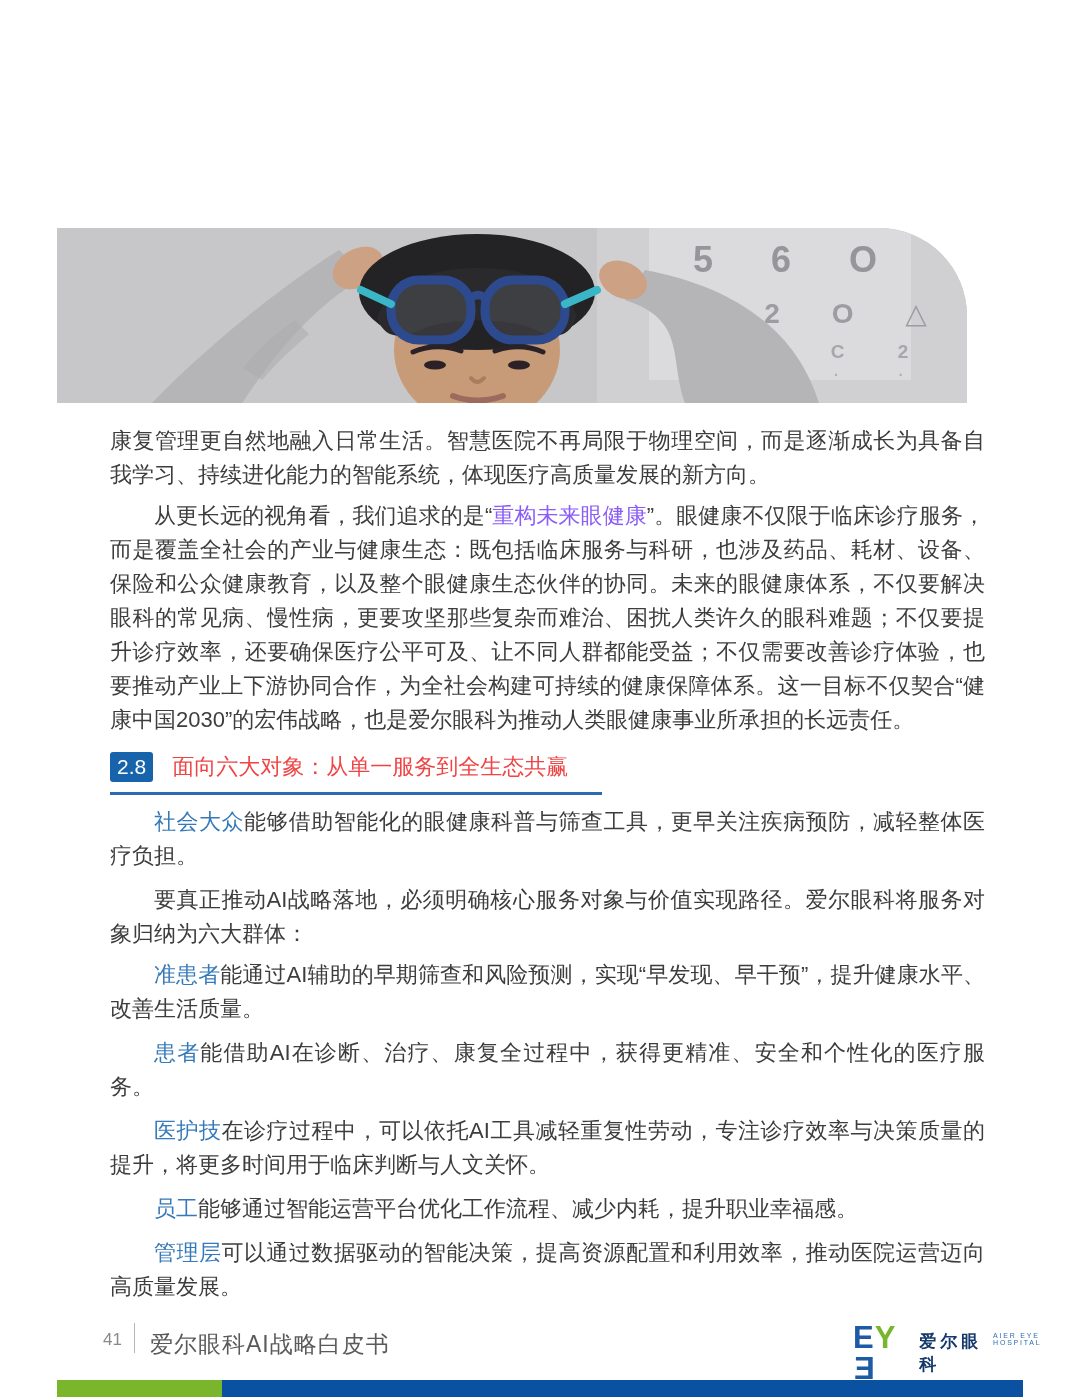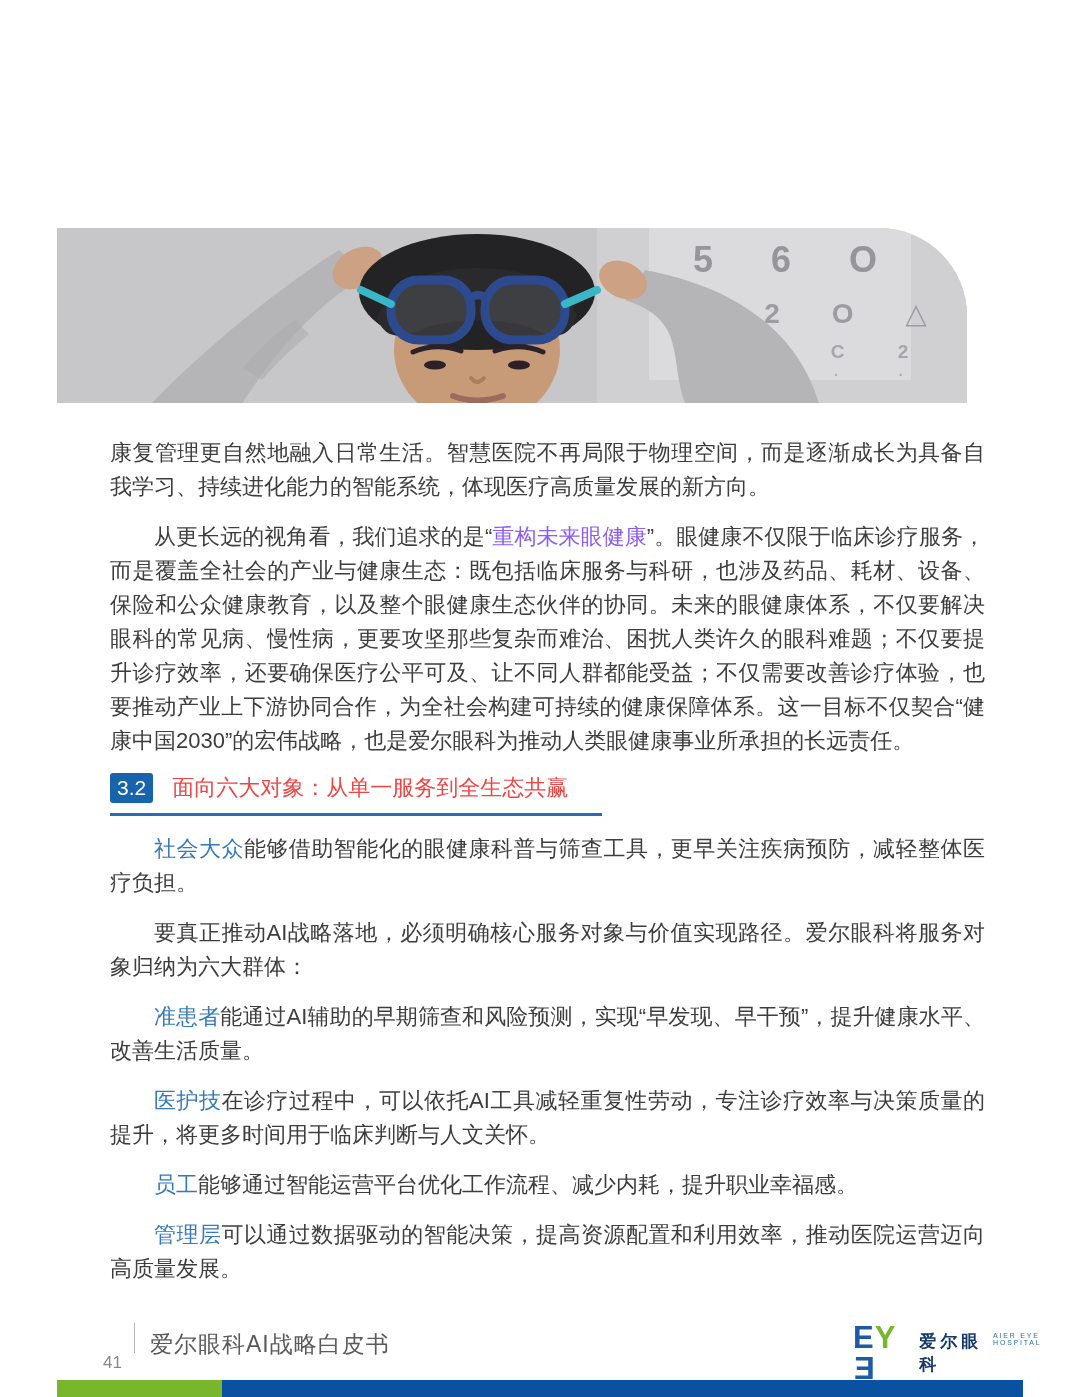--- a/index.html
+++ b/index.html
@@ -21,21 +21,21 @@
     margin-top:36px;
   }
   .hero svg { display:block; }
 
   
   .content {
     position:absolute; left:110px; top:420px; width:875px;
     font-size:22px; line-height:34px; color:#3d3d3d;
     text-align:justify;
   }
-  .content p { margin:16px 0 7px 0; }
+  .content p { margin:4px 0 7px 0; }
   .indent { text-indent:44px; }
   .kw { color:#3579b8; }
   .hl { color:#8b5cf6; }
   .group-p { margin-bottom:10px !important; }
 
   .section-head { margin:12px 0 10px 0; }
   .sec-wrap {
     display:inline-block;
     border-bottom:3px solid #2a6cb3;
     padding:0 34px 8px 0;
@@ -51,21 +51,21 @@
   }
   .sec-title {
     font-size:22px; color:#ef4444; font-weight:500;
     vertical-align:middle;
   }
 
   
   .footer { position:absolute; left:0; top:1320px; width:1080px; height:50px; }
   .page-num {
     position:absolute; left:103px; top:10px;
-    font-size:17px; color:#8a8a8a;margin-top:23px;
+    font-size:17px; color:#8a8a8a;
   }
   .footer-divider {
     position:absolute; left:134px; top:3px;
     width:1px; height:30px; background:#b5b5b5;
   }
   .doc-title {
     position:absolute; left:150px; top:9px;
     font-size:23px; color:#5a5a5a; letter-spacing:1px;
   }
   .logo {
@@ -143,31 +143,32 @@
     </svg>
   </div>
 
   <div class="content">
     <p>康复管理更自然地融入日常生活。智慧医院不再局限于物理空间，而是逐渐成长为具备自我学习、持续进化能力的智能系统，体现医疗高质量发展的新方向。</p>
 
     <p class="indent"><span>从更长远的视角看，我们追求的是“</span><span class="hl">重构未来眼健康</span><span>”。眼健康不仅限于临床诊疗服务，而是覆盖全社会的产业与健康生态：既包括临床服务与科研，也涉及药品、耗材、设备、保险和公众健康教育，以及整个眼健康生态伙伴的协同。未来的眼健康体系，不仅要解决眼科的常见病、慢性病，更要攻坚那些复杂而难治、困扰人类许久的眼科难题；不仅要提升诊疗效率，还要确保医疗公平可及、让不同人群都能受益；不仅需要改善诊疗体验，也要推动产业上下游协同合作，为全社会构建可持续的健康保障体系。这一目标不仅契合“健康中国2030”的宏伟战略，也是爱尔眼科为推动人类眼健康事业所承担的长远责任。</span></p>
 
     <div class="section-head">
       <span class="sec-wrap">
-        <span class="sec-num">3.2</span>
+        <span class="sec-num">2.8</span>
         <span class="sec-title">面向六大对象：从单一服务到全生态共赢</span>
       </span>
     </div>
 
     <p class="indent group-p"><span class="kw">社会大众</span><span>能够借助智能化的眼健康科普与筛查工具，更早关注疾病预防，减轻整体医疗负担。</span></p>
 
     <p class="indent">要真正推动AI战略落地，必须明确核心服务对象与价值实现路径。爱尔眼科将服务对象归纳为六大群体：</p>
 
     <p class="indent group-p"><span class="kw">准患者</span><span>能通过AI辅助的早期筛查和风险预测，实现“早发现、早干预”，提升健康水平、改善生活质量。</span></p>
 
+    <p class="indent group-p"><span class="kw">患者</span><span>能借助AI在诊断、治疗、康复全过程中，获得更精准、安全和个性化的医疗服务。</span></p>
 
     <p class="indent group-p"><span class="kw">医护技</span><span>在诊疗过程中，可以依托AI工具减轻重复性劳动，专注诊疗效率与决策质量的提升，将更多时间用于临床判断与人文关怀。</span></p>
 
     <p class="indent group-p"><span class="kw">员工</span><span>能够通过智能运营平台优化工作流程、减少内耗，提升职业幸福感。</span></p>
 
     <p class="indent group-p"><span class="kw">管理层</span><span>可以通过数据驱动的智能决策，提高资源配置和利用效率，推动医院运营迈向高质量发展。</span></p>
 
   </div>
 
   <div class="footer">

